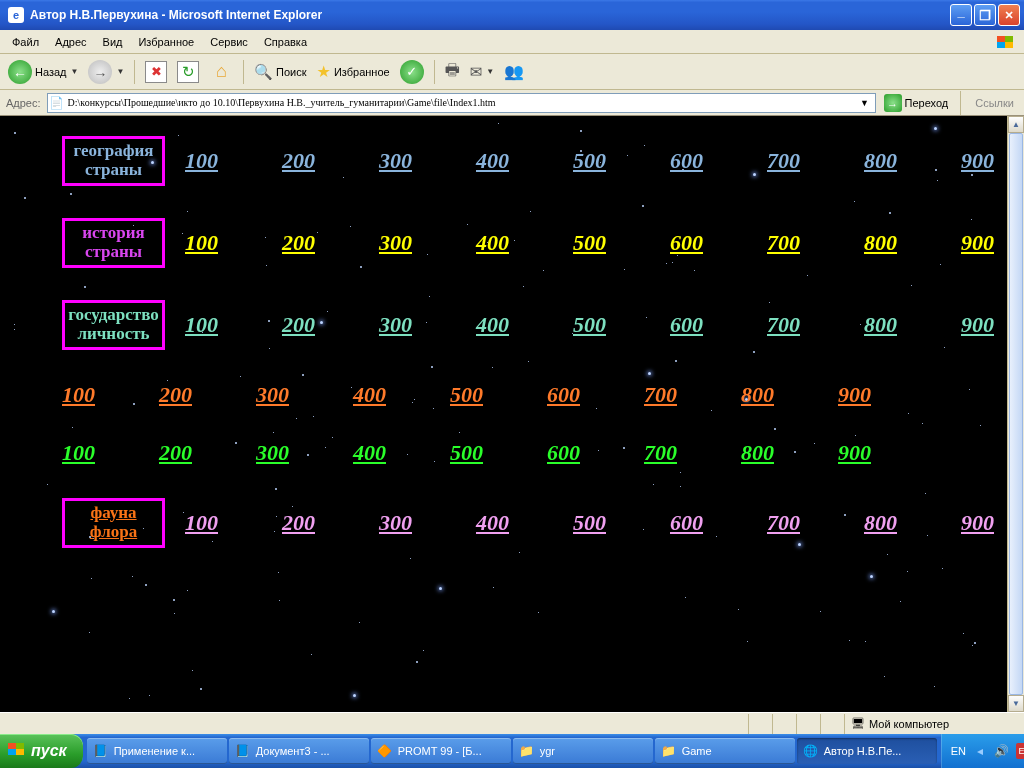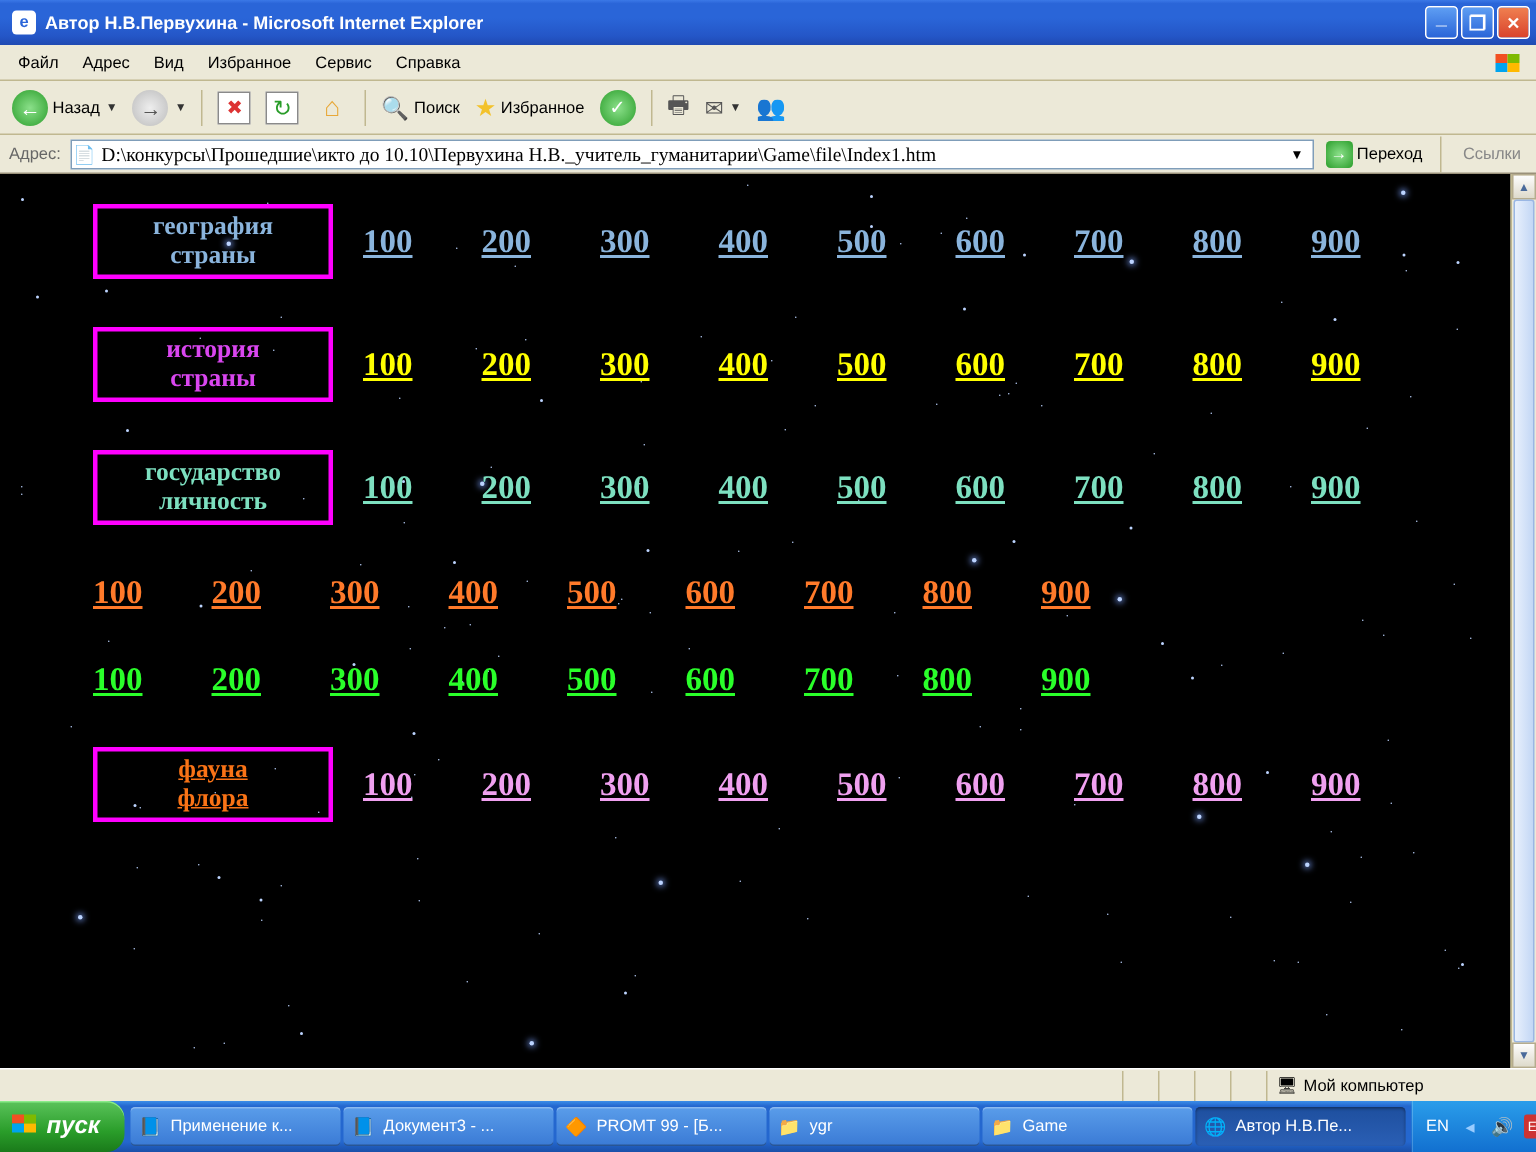--- a/index.html
+++ b/index.html
@@ -36,42 +36,42 @@
 .ref{color:#2a9d2a;font-size:15px;}
 .printer{color:#555;font-size:16px;}
 .env{color:#555;font-size:15px;}
 .ppl{color:#4a8a48;font-size:16px;}
 
 
 .addrbar { height:26px; background:#ece9d8; border-bottom:1px solid #9a917a; display:flex; align-items:center; padding:0 4px; gap:4px; font-size:11px;}
 .addrbar .lbl{color:#666; padding:0 2px;}
 .addrbar .field{flex:1; height:20px; background:#fff; border:1px solid #7f9db9; display:flex; align-items:center; padding:0 2px; gap:4px;}
 .addrbar .field .pgico{width:14px;height:14px;display:flex;align-items:center;justify-content:center;color:#2a65d8;font-size:12px;}
-.addrbar .field input{flex:1;border:none;outline:none;font-size:13px;font-family:Tahoma;}
+.addrbar .field input{flex:1;border:none;outline:none;font-size:10px;font-family:Tahoma;}
 .addrbar .field .dd{width:16px;text-align:center;color:#000;font-size:9px;}
 .addrbar .go{height:20px;display:flex;align-items:center;gap:3px;padding:0 4px;}
 .addrbar .go .ico{width:18px;height:18px;background:radial-gradient(#8be08a,#2a9d2a);border-radius:3px;color:#fff;display:flex;align-items:center;justify-content:center;font-weight:bold;}
 .addrbar .links{color:#888;padding:0 6px;}
 
 
 .content { position:relative; height:596px; background:#000; overflow:auto;}
 .content .scroll-v{position:absolute;right:0;top:0;bottom:0;width:17px;background:#ece9d8;border-left:1px solid #c0b890;}
 .sv-btn{height:17px;background:linear-gradient(#fdfdfd,#dedacb);border:1px solid #b5ac8e;display:flex;align-items:center;justify-content:center;font-size:8px;color:#4a6a9a;}
 .sv-track{position:absolute;top:17px;bottom:17px;left:0;right:0;}
 .sv-thumb{position:absolute;left:1px;right:1px;top:0;height:100%;background:linear-gradient(to right,#e8f0fc,#c3d7f5);border:1px solid #9ab7e4;border-radius:2px;}
 .sv-btn.bottom{position:absolute;bottom:0;left:0;right:0;}
 .starscape{position:absolute;inset:0;}
 .st{position:absolute;background:#bcd4ff;border-radius:50%;}
 .st.s{width:1px;height:1px;}
 .st.m{width:2px;height:2px;}
 .st.l{width:3px;height:3px;box-shadow:0 0 4px 1px #6a8ad8;}
 .gameboard{position:relative;padding:20px 30px 20px 62px;display:flex;flex-direction:column;gap:32px;}
 .row{display:flex;align-items:center;gap:20px;}
 .cat{width:160px;height:50px;border:3px solid #ff00ff;display:flex;align-items:center;justify-content:center;text-align:center;font-weight:bold;font-size:17px;line-height:1.1;font-family:'Times New Roman',serif;}
-.vals{display:flex;gap:46px;}
+.vals{display:flex;gap:64px;font-style:italic;}
 .val{font-weight:bold;font-size:22px;text-decoration:underline;font-family:'Times New Roman',serif;cursor:pointer;}
 .c0 .cat{color:#8ab4dc;} .c0 .val{color:#8ab4dc;}
 .c1 .cat{color:#d946ef;} .c1 .val{color:#ffff00;}
 .c2 .cat{color:#7de0c0;} .c2 .val{color:#7de0c0;}
 .c3 .cat{color:#ff7a2a;} .c3 .val{color:#ff7a2a;}
 .c4 .cat{color:#2aff2a;} .c4 .val{color:#2aff2a;}
 .c5 .cat{color:#f97316;text-decoration:underline;} .c5 .val{color:#f0a0f0;}
 
 
 .status { height:22px; background:#ece9d8; border-top:1px solid #fff; display:flex; align-items:center; font-size:11px;}

